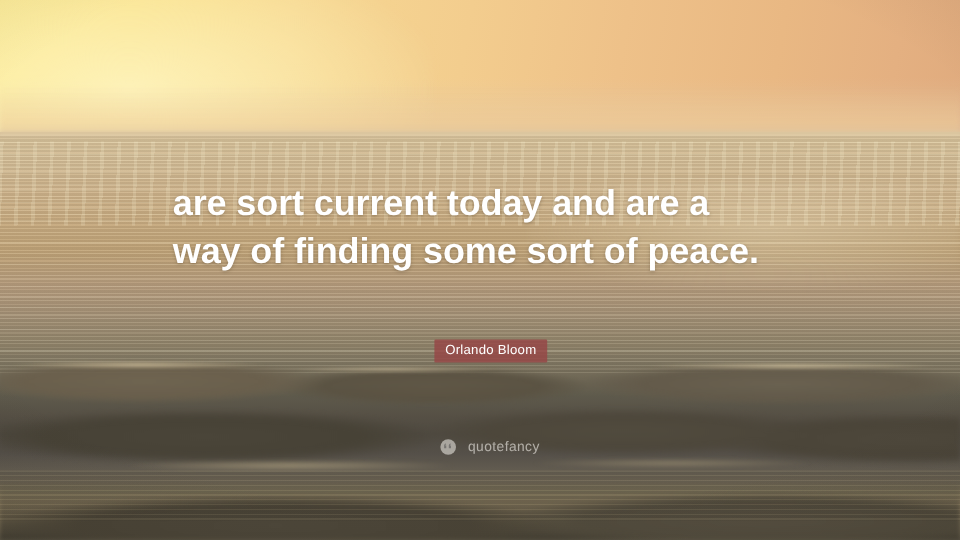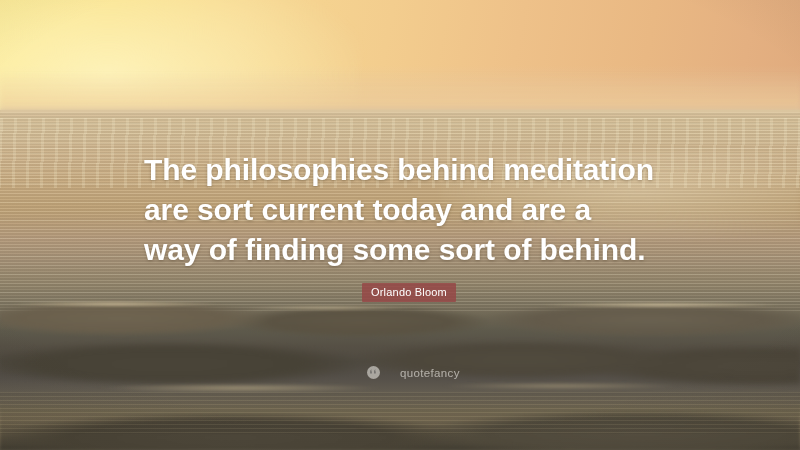--- a/index.html
+++ b/index.html
@@ -259,21 +259,21 @@
     text-align: right;
   }
 
   
   .watermark {
     position: absolute;
     left: 367px;
     top: 366px;
     display: flex;
     align-items: center;
-    gap: 20px;
+    gap: 10px;
     opacity: 0.62;
   }
   .wm-badge {
     width: 13px; height: 13px;
     border-radius: 50%;
     background: rgba(242,240,235,0.88);
     display: flex;
     align-items: center;
     justify-content: center;
   }
@@ -304,23 +304,22 @@
   <div class="wave wave-crest-1"></div>
   <div class="wave wave-foam-1"></div>
   <div class="wave wave-dark-2"></div>
   <div class="wave wave-foam-2"></div>
   <div class="wave wave-fore"></div>
   <div class="fore-shimmer"></div>
 
   <div class="vignette"></div>
 
   <div class="quote-block">
-    <div class="quote-line">The philosophies behind meditation</div>
     <div class="quote-line">are sort current today and are a</div>
-    <div class="quote-line">way of finding some sort of behind.</div>
+    <div class="quote-line">way of finding some sort of peace.</div>
   </div>
 
   <div class="author-badge">Orlando Bloom</div>
 
   <div class="watermark">
     <span class="wm-badge">
       <svg width="9" height="9" viewBox="0 0 9 9" aria-hidden="true">
         <path d="M1.1 5.6V3.3c0-0.9 0.6-1.6 1.5-1.8l0.2 0.7c-0.5 0.15-0.75 0.5-0.75 0.95h0.85v2.45zM5.0 5.6V3.3c0-0.9 0.6-1.6 1.5-1.8l0.2 0.7c-0.5 0.15-0.75 0.5-0.75 0.95h0.85v2.45z" fill="#8c8c8c"></path>
       </svg>
     </span>

